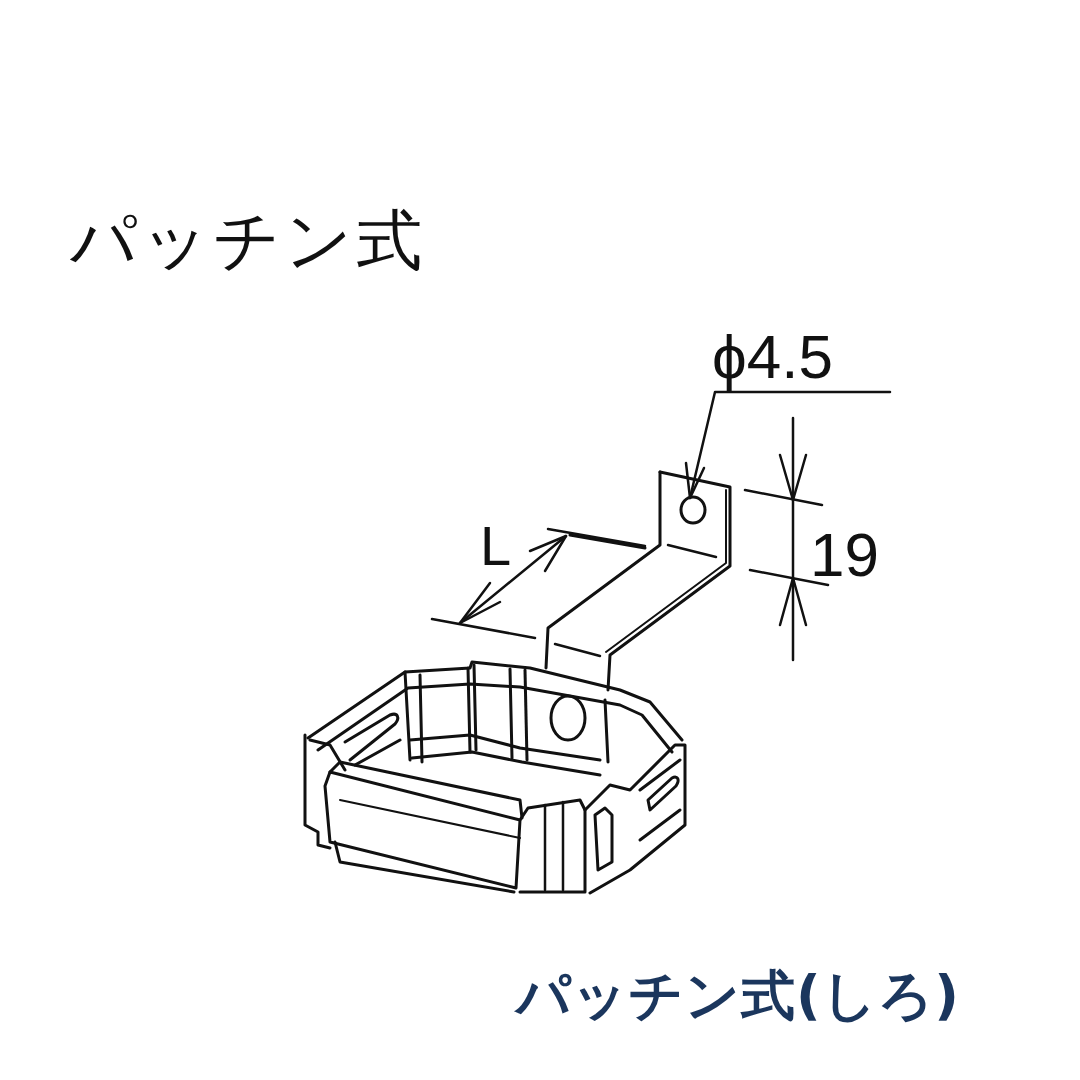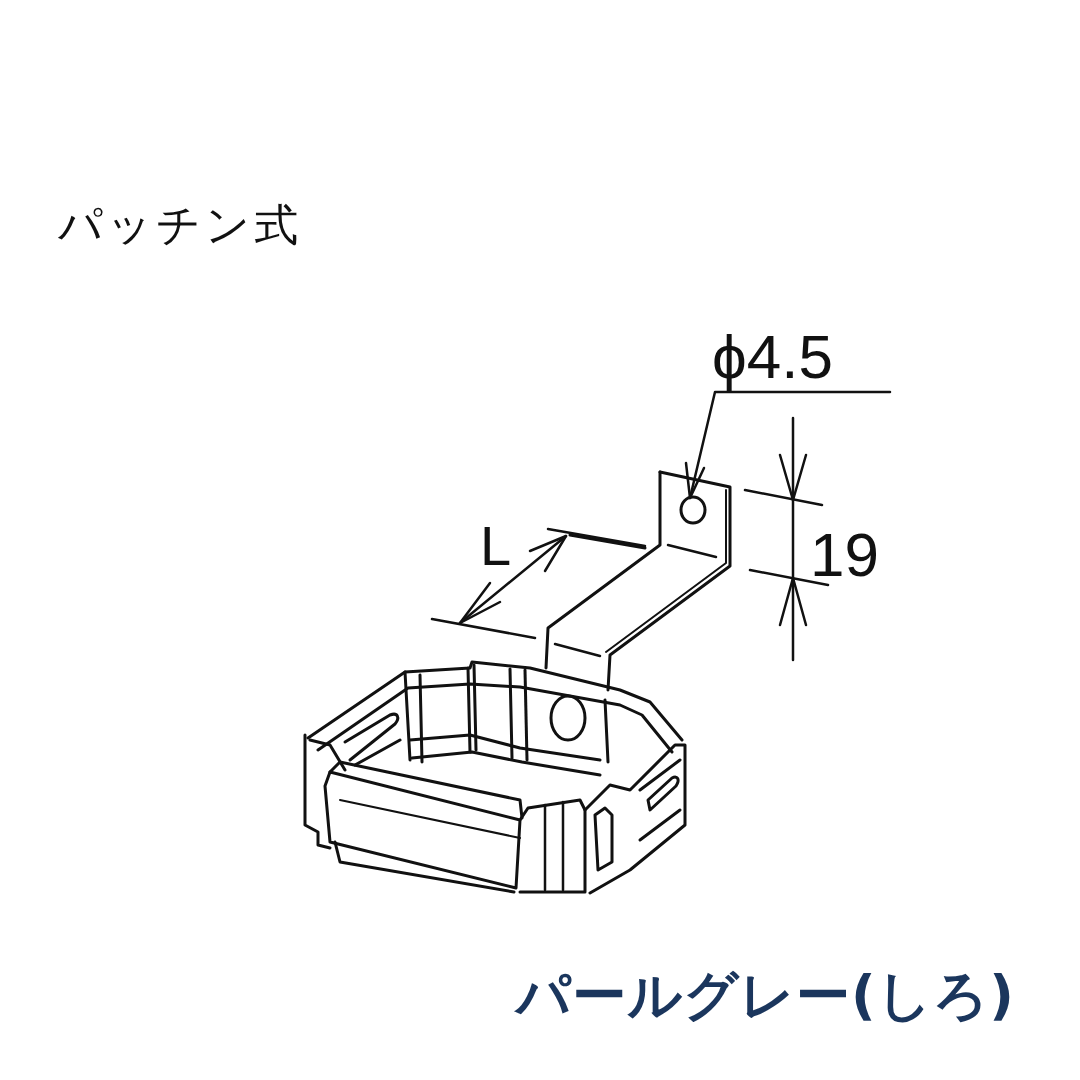--- a/index.html
+++ b/index.html
@@ -1,18 +1,18 @@
 <!DOCTYPE html>
 <html><head>
 <meta charset="utf-8">
 <style>
   html, body { margin: 0; padding: 0; background: #ffffff; }
   body { width: 1080px; height: 1080px; position: relative; overflow: hidden;
          font-family: "DejaVu Sans", "Liberation Sans", sans-serif; }
-  .title { position: absolute; left: 58px; top: 196px; font-size: 44px; color: #111;
+  .title { position: absolute; left: 70px; top: 196px; font-size: 66px; color: #111;
            letter-spacing: 4px; font-weight: normal; }
   .caption { position: absolute; left: 516px; top: 960px; font-size: 54px; color: #1b365d;
              font-weight: bold; letter-spacing: 1px; }
   svg.drawing { position: absolute; left: 0; top: 0; }
   .dimtext { font-family: "Liberation Sans", "DejaVu Sans", sans-serif; fill: #111; }
 </style>
 </head>
 <body>
 
 <div class="title">パッチン式</div>
@@ -91,13 +91,13 @@
       <path d="M640 840 L680 810"></path>
       <path d="M648 800 L672 778 C678 775 680 780 676 786 L650 810 Z"></path>
     </g>
   </g>
 
   <text class="dimtext" x="712" y="378" font-size="62">ϕ4.5</text>
   <text class="dimtext" x="480" y="565" font-size="56">L</text>
   <text class="dimtext" x="810" y="576" font-size="62">19</text>
 </svg>
 
-<div class="caption">パールグレー(しろ)</div>
+<div class="caption">パッチン式(しろ)</div>
 
 </body></html>

